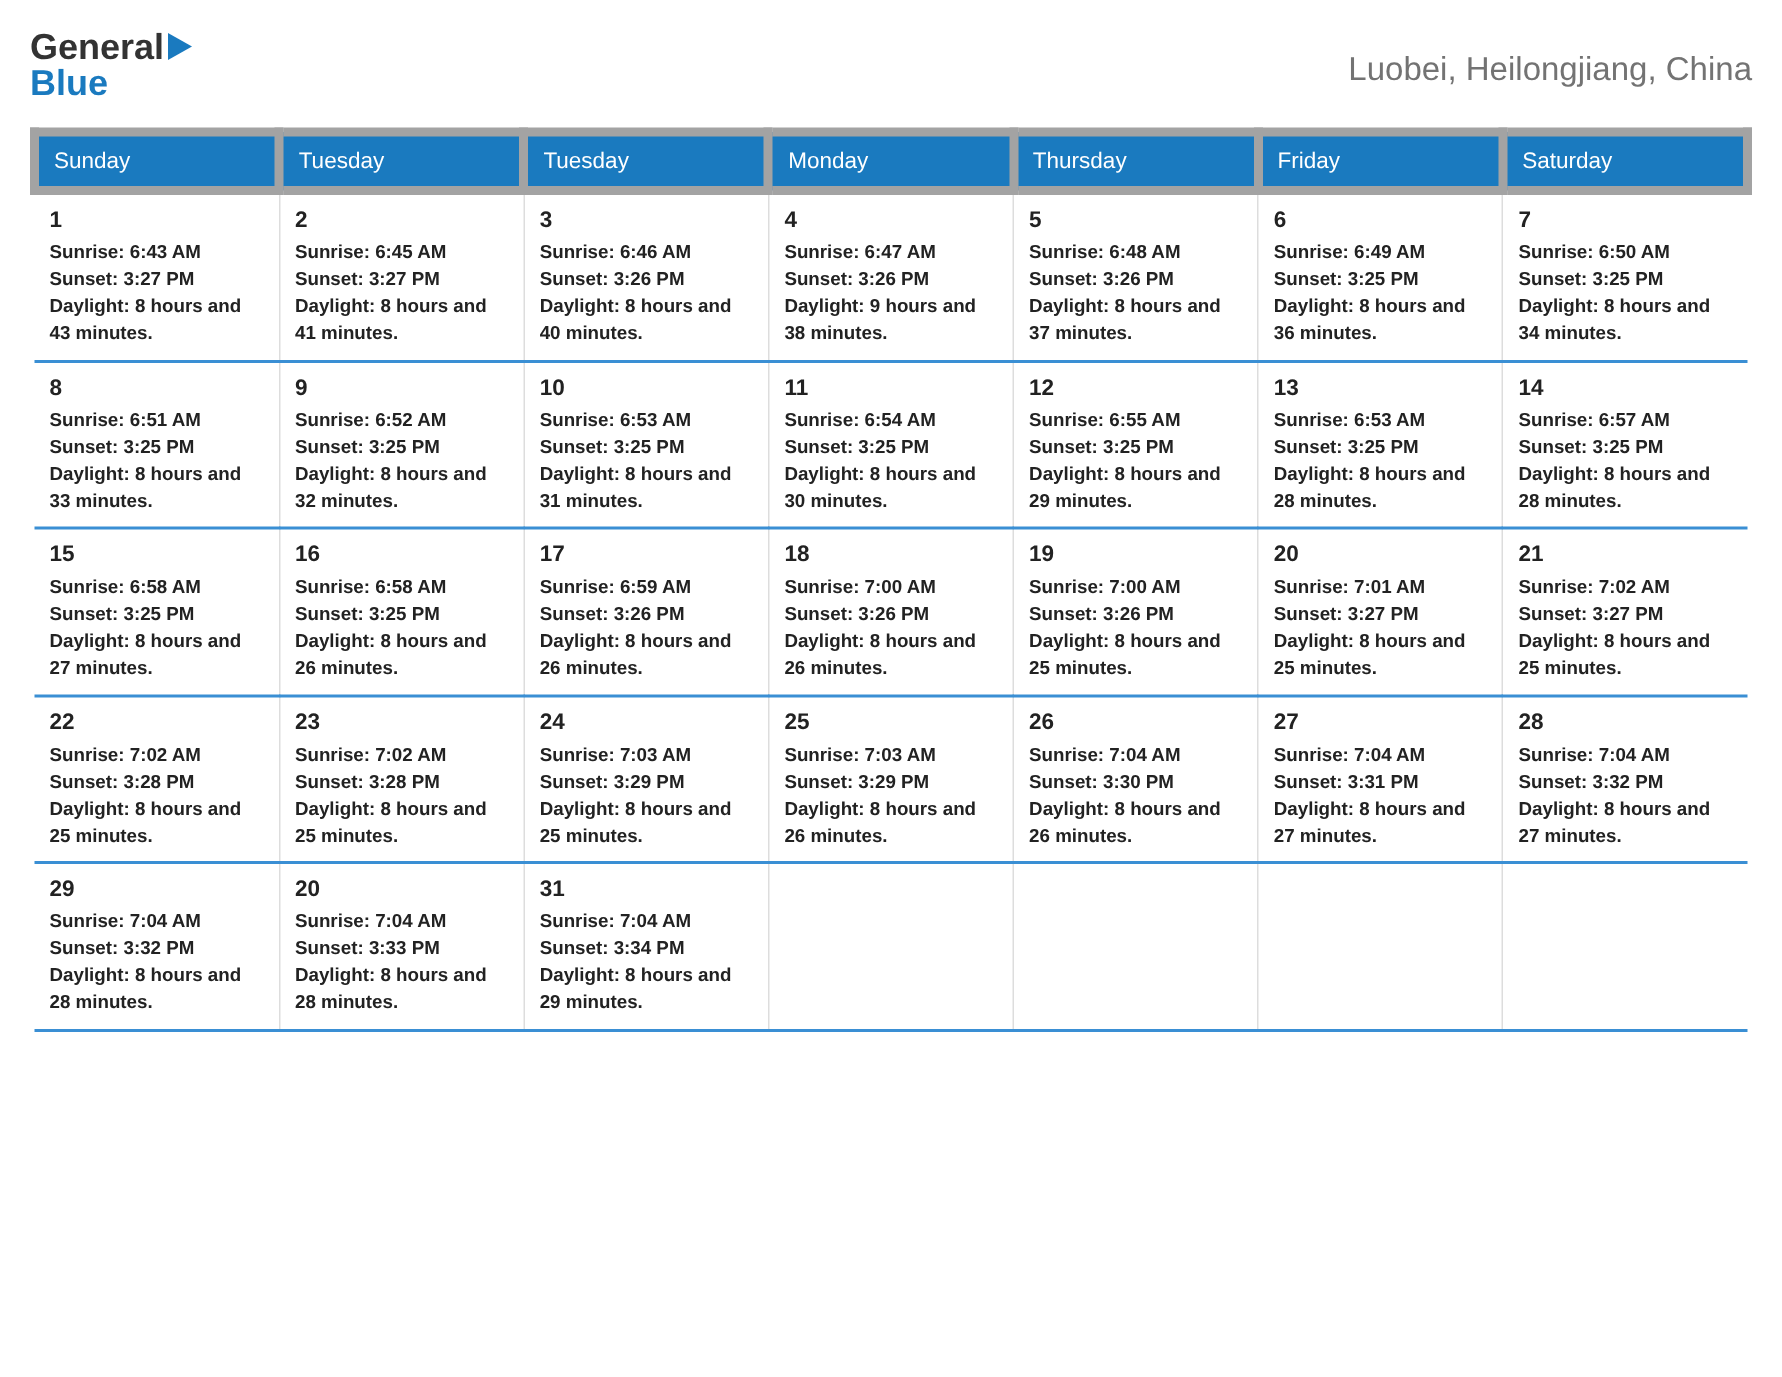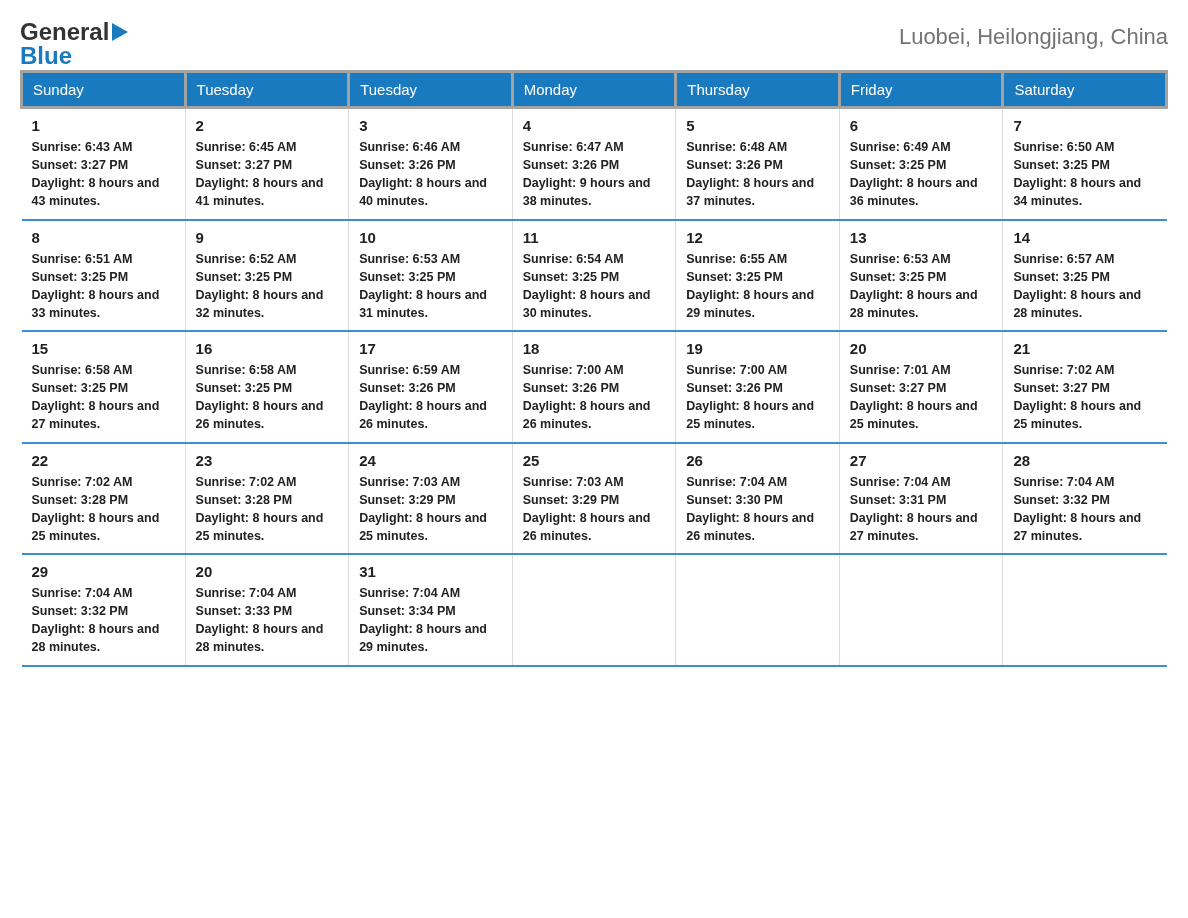--- a/index.html
+++ b/index.html
@@ -6,22 +6,22 @@
     body {
       font-family: Arial, sans-serif;
       background: #fff;
       padding: 20px;
       width: 1188px;
       min-height: 918px;
     }
     .header {
       display: flex;
       justify-content: space-between;
-      align-items: flex-start;
-      margin-bottom: 2px;
+      align-items: center;
+      margin-bottom: 17px;
     }
     .title-block {
       text-align: right;
     }
     .month-title {
       font-size: 48px;
       font-weight: 400;
       color: #111;
       line-height: 1.1;
     }
@@ -35,21 +35,21 @@
       border-collapse: collapse;
       table-layout: fixed;
     }
     thead tr th {
       background-color: #1a7abf;
       color: #fff;
       font-size: 15px;
       font-weight: normal;
       padding: 8px 10px;
       text-align: left;
-      border: 3px solid #a3a3a3;
+      border: 6px solid #a3a3a3;
     }
     tbody tr {
       border-bottom: 2px solid #3a8fd4;
     }
     tbody tr td {
       vertical-align: top;
       padding: 8px 10px;
       font-size: 13px;
       color: #222;
       border-right: 1px solid #ddd;

